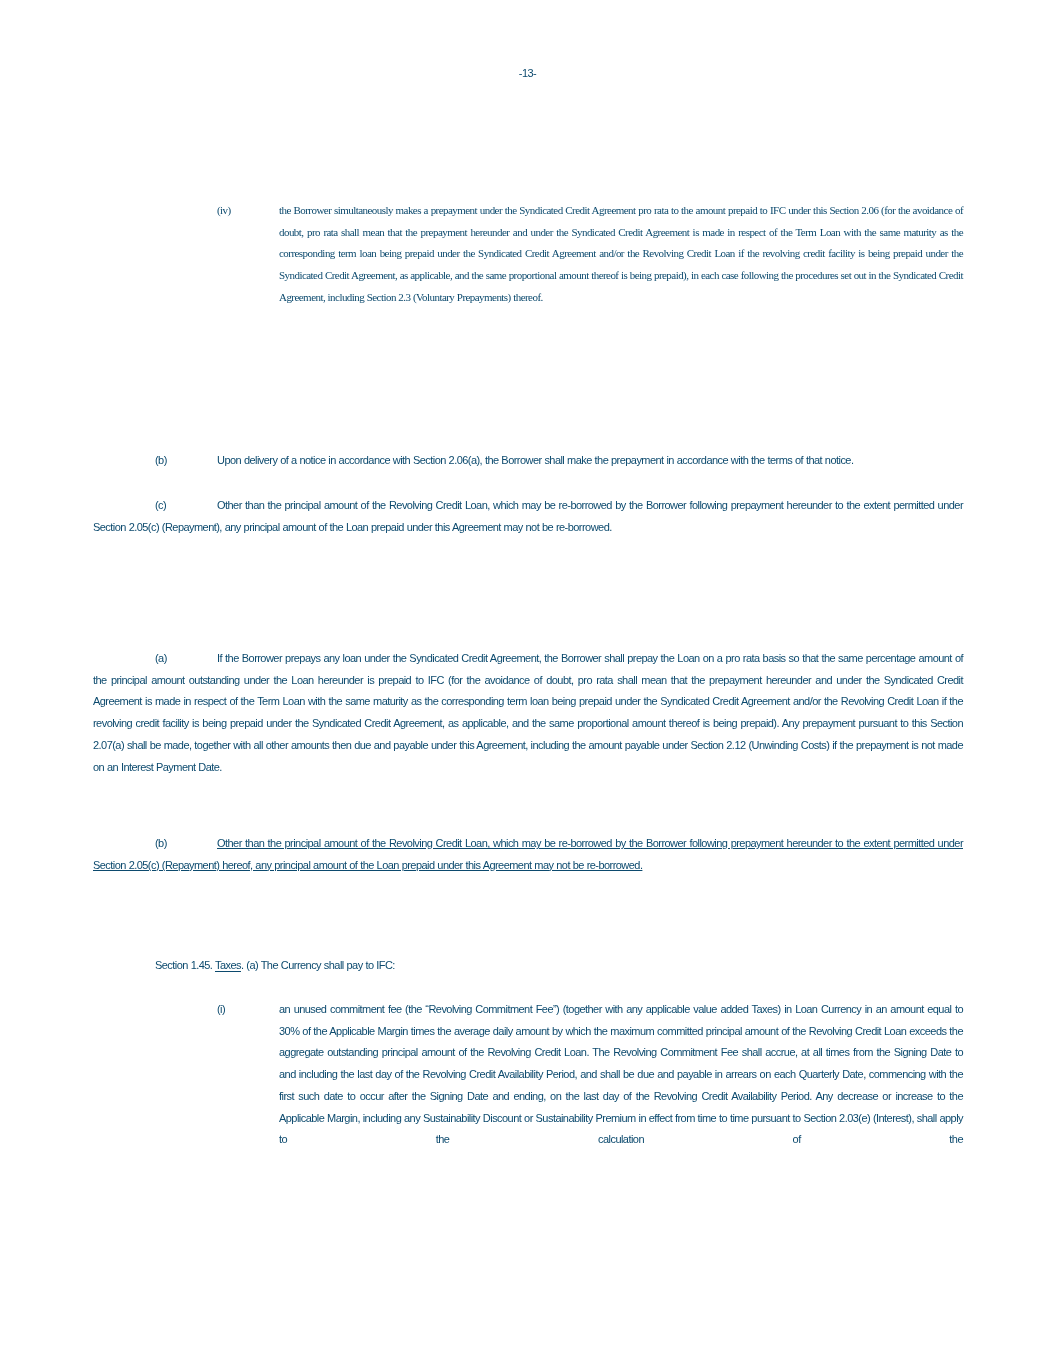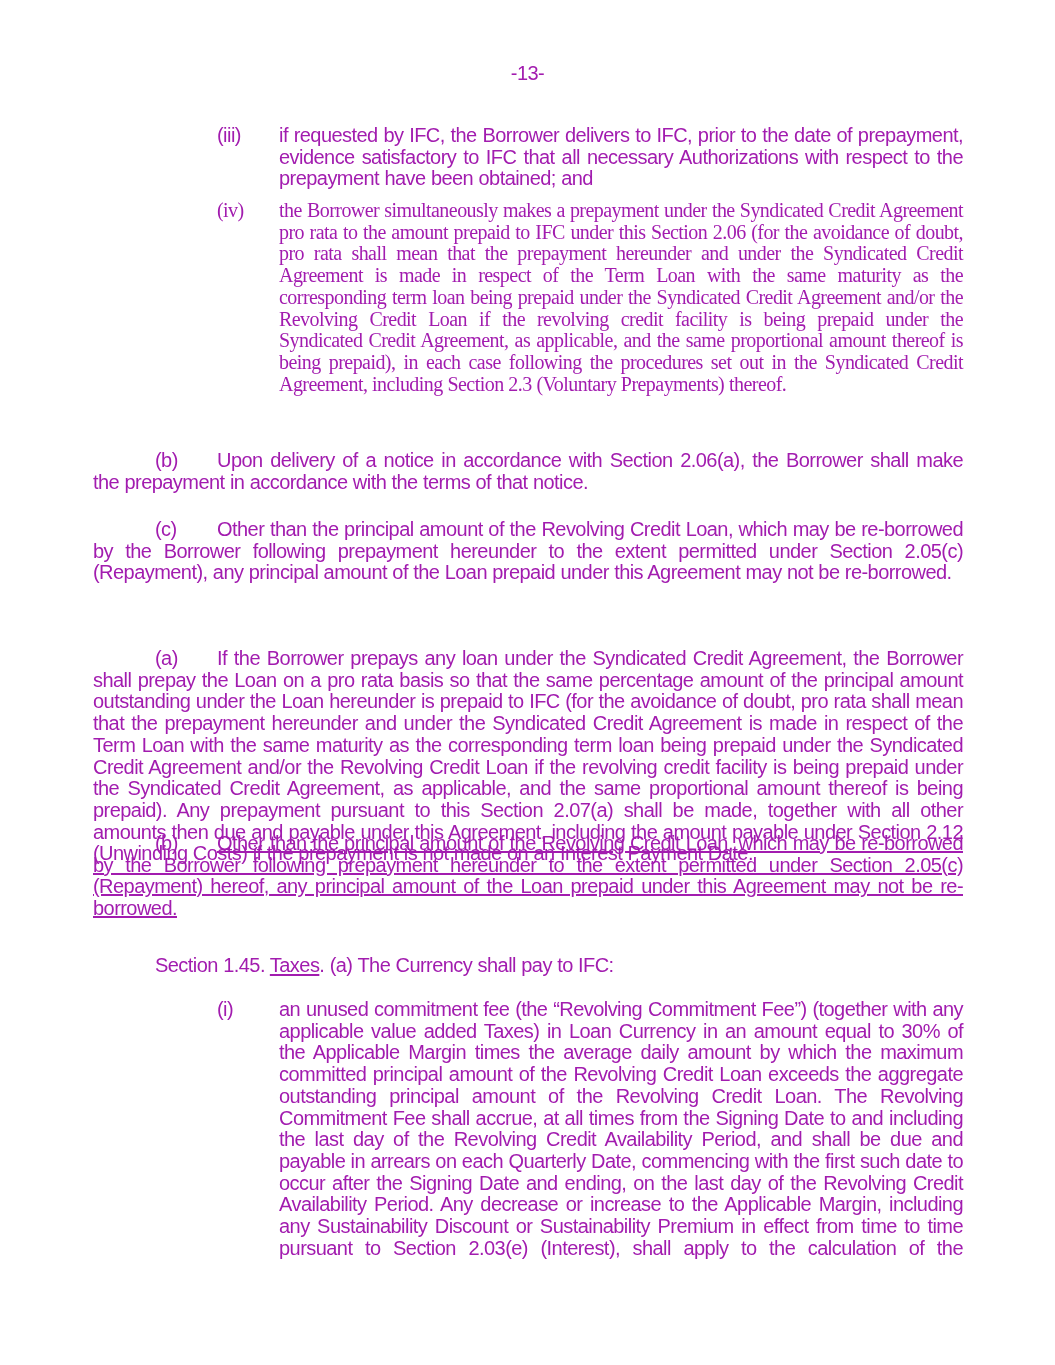--- a/index.html
+++ b/index.html
@@ -1,54 +1,50 @@
 <!DOCTYPE html>
 <html><head>
 <meta charset="utf-8">
 <style>
   html, body { margin: 0; padding: 0; background: #ffffff; }
   body { width: 1055px; height: 1365px; position: relative; overflow: hidden; }
   .page {
     position: absolute; left: 0; top: 0; width: 1055px; height: 1365px;
-    font-family: "Liberation Sans", sans-serif; color: #a21caf;
-    font-size: 20px; line-height: 21.7px; letter-spacing: -0.55px; word-spacing: 0.3px;
+    font-family: "Liberation Sans", sans-serif; color: #0c4a6e;
+    font-size: 11px; line-height: 21.7px; letter-spacing: -0.55px; word-spacing: 0.3px;
   }
   .page-number { position: absolute; top: 63px; left: 0; width: 1055px; text-align: center; }
   .block { position: absolute; text-align: justify; }
   .block p { margin: 0; }
   .sub { left: 217px; width: 746px; }
   .sub .marker { position: absolute; left: 0; top: 0; }
   .sub .text { margin-left: 62px; text-align: justify; text-align-last: left; }
   .para { left: 93px; width: 870px; text-align-last: left; }
   .para .lead { display: inline-block; width: 62px; }
   .indent { display: inline-block; width: 62px; }
   u { text-decoration: underline; text-underline-offset: 2px; }
 </style>
 </head>
 <body>
 
 <div class="page">
 
   <div class="page-number">-13-</div>
 
-  <div class="block sub" style="top:125px;">
-    <span class="marker">(iii)</span>
-    <p class="text">if requested by IFC, the Borrower delivers to IFC, prior to the date of prepayment, evidence satisfactory to IFC that all necessary Authorizations with respect to the prepayment have been obtained; and</p>
-  </div>
 
   <div class="block sub" style="top:200px;font-family:Liberation Serif, serif;">
     <span class="marker">(iv)</span>
     <p class="text">the Borrower simultaneously makes a prepayment under the Syndicated Credit Agreement pro rata to the amount prepaid to IFC under this Section 2.06 (for the avoidance of doubt, pro rata shall mean that the prepayment hereunder and under the Syndicated Credit Agreement is made in respect of the Term Loan with the same maturity as the corresponding term loan being prepaid under the Syndicated Credit Agreement and/or the Revolving Credit Loan if the revolving credit facility is being prepaid under the Syndicated Credit Agreement, as applicable, and the same proportional amount thereof is being prepaid), in each case following the procedures set out in the Syndicated Credit Agreement, including Section 2.3 (Voluntary Prepayments) thereof.</p>
   </div>
 
   <div class="block para" style="top:450px;">
     <p><span class="indent"></span><span class="lead">(b)</span><span>Upon delivery of a notice in accordance with Section 2.06(a), the Borrower shall make the prepayment in accordance with the terms of that notice.</span></p>
   </div>
 
-  <div class="block para" style="top:495px;margin-top:24px;">
+  <div class="block para" style="top:495px;">
     <p><span class="indent"></span><span class="lead">(c)</span><span>Other than the principal amount of the Revolving Credit Loan, which may be re-borrowed by the Borrower following prepayment hereunder to the extent permitted under Section 2.05(c) (Repayment), any principal amount of the Loan prepaid under this Agreement may not be re-borrowed.</span></p>
   </div>
 
 
   <div class="block para" style="top:648px;">
     <p><span class="indent"></span><span class="lead">(a)</span><span>If the Borrower prepays any loan under the Syndicated Credit Agreement, the Borrower shall prepay the Loan on a pro rata basis so that the same percentage amount of the principal amount outstanding under the Loan hereunder is prepaid to IFC (for the avoidance of doubt, pro rata shall mean that the prepayment hereunder and under the Syndicated Credit Agreement is made in respect of the Term Loan with the same maturity as the corresponding term loan being prepaid under the Syndicated Credit Agreement and/or the Revolving Credit Loan if the revolving credit facility is being prepaid under the Syndicated Credit Agreement, as applicable, and the same proportional amount thereof is being prepaid).  Any prepayment pursuant to this Section 2.07(a) shall be made, together with all other amounts then due and payable under this Agreement, including the amount payable under Section 2.12 (Unwinding Costs) if the prepayment is not made on an Interest Payment Date.</span></p>
   </div>
 
   <div class="block para" style="top:833px;text-decoration:underline;">
     <p><span class="indent"></span><span class="lead">(b)</span><span>Other than the principal amount of the Revolving Credit Loan, which may be re-borrowed by the Borrower following prepayment hereunder to the extent permitted under Section 2.05(c) (Repayment) hereof, any principal amount of the Loan prepaid under this Agreement may not be re-borrowed.</span></p>

